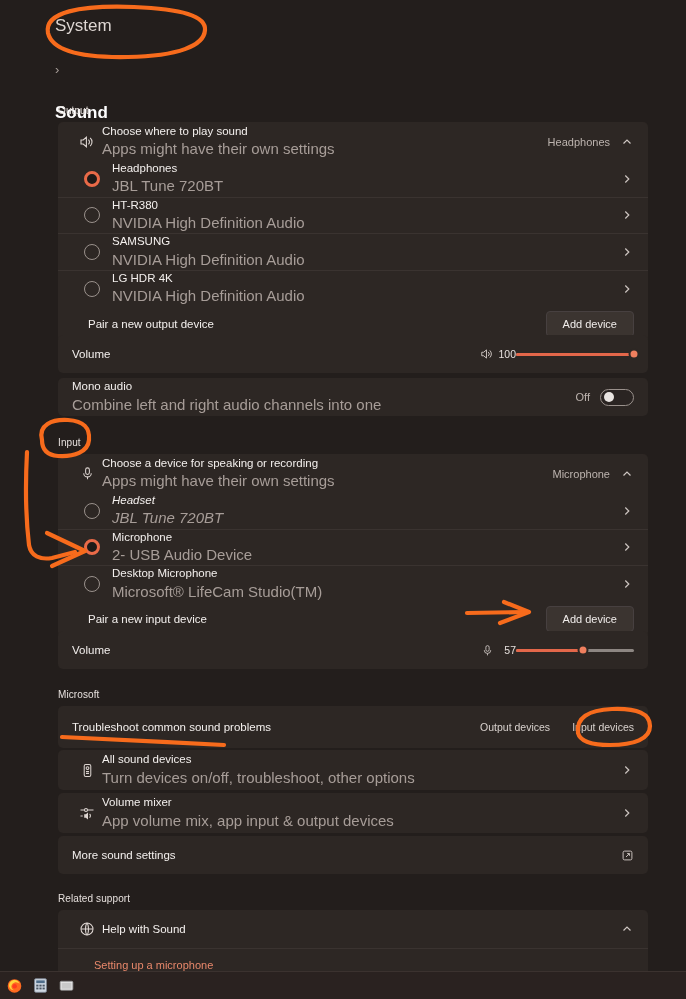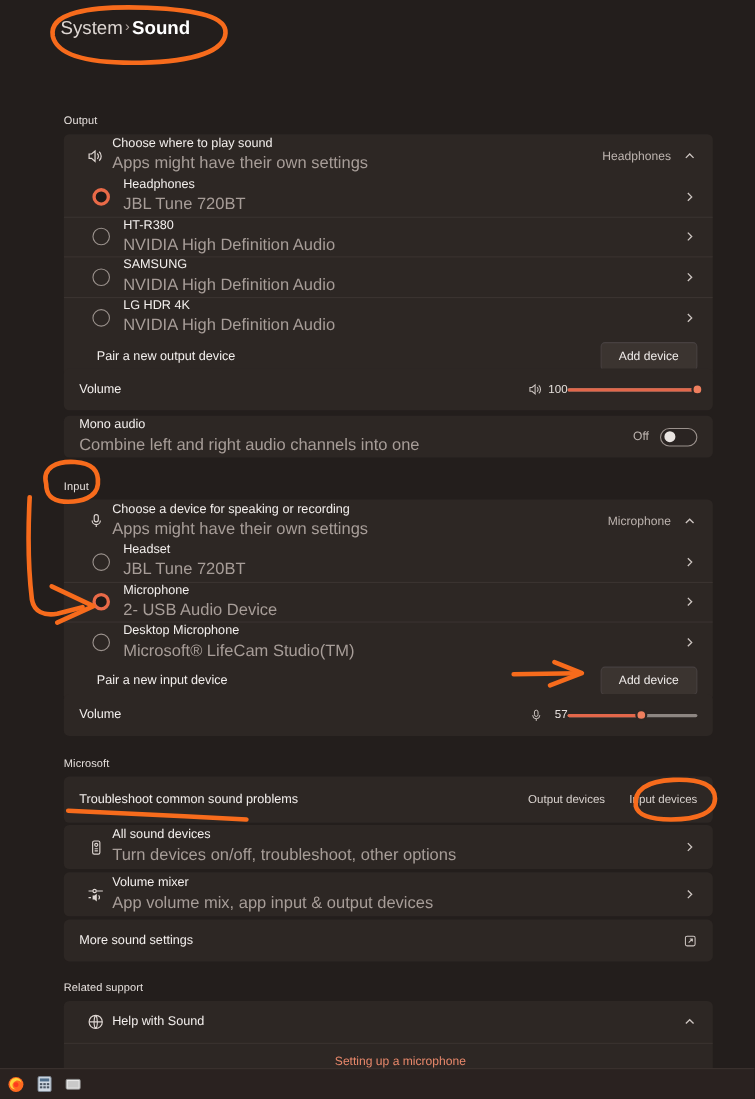--- a/index.html
+++ b/index.html
@@ -17,22 +17,23 @@
     position: relative;
   }
 
   
   .breadcrumb {
     position: absolute;
     left: 55px;
     top: 16px;
     display: flex;
     align-items: flex-start;
-    gap: 2px;
+    gap: 26px;
     font-size: 17px;
+    flex-direction: column;
   }
   .crumb-system { color: #ded7d3; }
   .crumb-sep { color: #a89e99; font-size: 13px; }
   .crumb-current { color: #ffffff; font-weight: bold; }
 
   
   .page {
     position: absolute;
     left: 0; top: 0;
     width: 686px;
@@ -56,21 +57,20 @@
     overflow: hidden;
   }
 
   .row {
     position: relative;
     display: flex;
     align-items: center;
     padding: 0 14px;
     min-height: 33px;
     width: 100%;
-    justify-content: center;
   }
   .row + .row { border-top: 1px solid #3a3330; }
 
   .row-ico {
     width: 30px;
     flex: 0 0 30px;
     display: flex;
     align-items: center;
     justify-content: center;
     color: #ddd5d1;
@@ -378,21 +378,21 @@
         <span>Microphone</span>
         <span class="chev">
           <svg width="10" height="10" viewBox="0 0 10 10" fill="none" stroke="currentColor" stroke-width="1.2">
               <path d="M1.5 6.5L5 3l3.5 3.5"></path>
             </svg>
         </span>
       </div>
     </div>
 
     <div id="input-devices">
-        <div class="row" style="min-height: 35px;">
+        <div class="row" style="min-height: 35px; font-style: italic;">
           <span class="radio"></span>
           <span class="row-txt">
             <span class="row-title" style="display:block">Headset</span>
             <span class="row-sub" style="display:block">JBL Tune 720BT</span>
           </span>
           <span class="chev">
             <svg width="10" height="10" viewBox="0 0 10 10" fill="none" stroke="currentColor" stroke-width="1.2">
               <path d="M3.3 1.5L6.8 5l-3.5 3.5"></path>
             </svg>
           </span>

